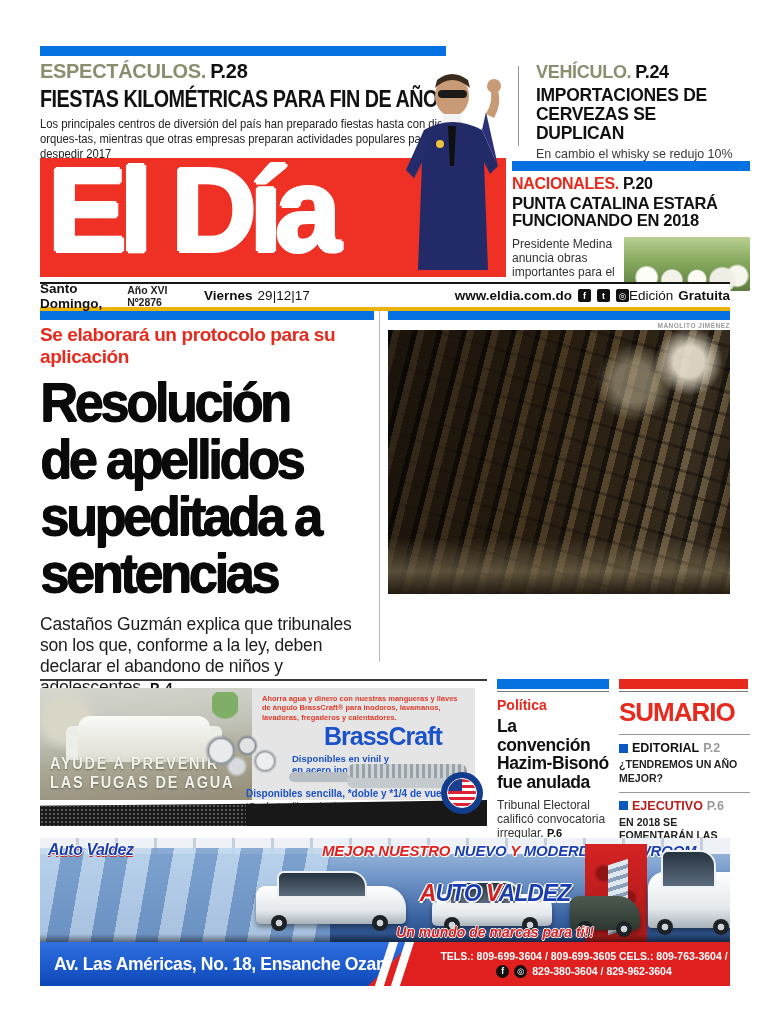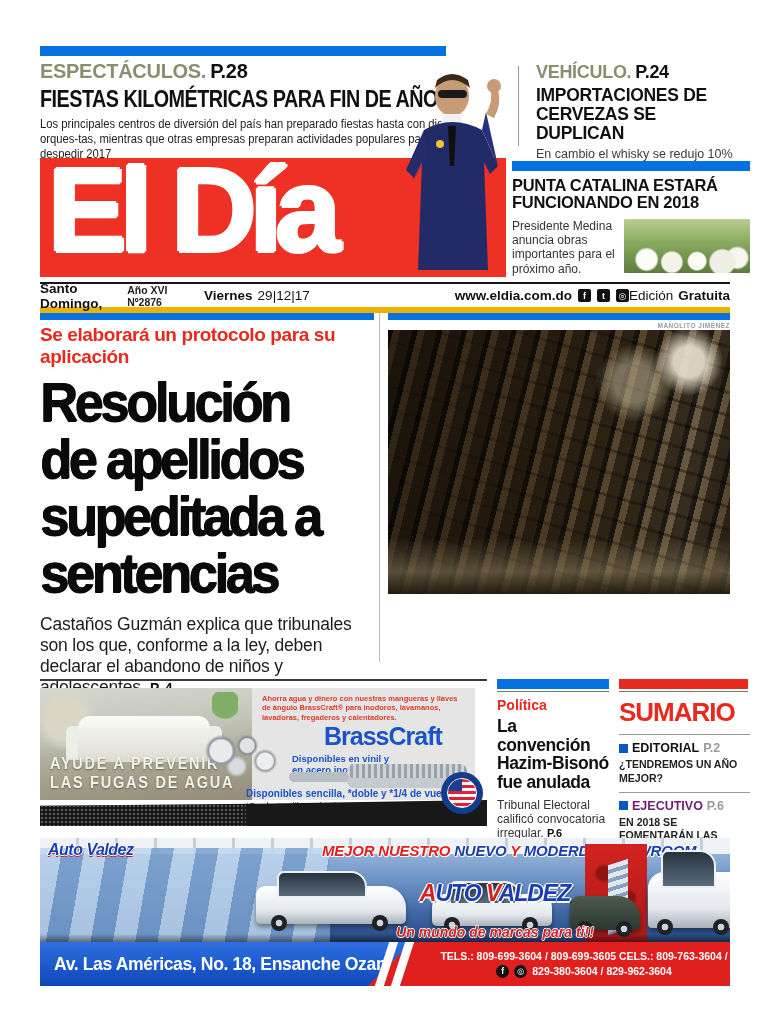--- a/index.html
+++ b/index.html
@@ -46,21 +46,21 @@
   #masthead{left:40px;top:158px;width:466px;height:119px;background:#ee3124;overflow:hidden;}
   #masthead span{position:absolute;left:8px;top:-16px;color:#fff;font-weight:900;font-size:118px;
     letter-spacing:-7px;
     text-shadow:2px 0 #fff,-2px 0 #fff,0 2px #fff,0 -2px #fff,1px 1px #fff,-1px -1px #fff;}
 
   
   #man{left:394px;top:70px;width:124px;height:210px;z-index:6;}
 
   
   #dateline{left:40px;top:282px;width:690px;height:23px;border-top:2px solid #161616;
-    border-bottom:6px solid #eab308;display:flex;align-items:center;font-size:13.5px;z-index:7;background:#fff;}
+    border-bottom:4px solid #eab308;display:flex;align-items:center;font-size:13.5px;z-index:7;background:#fff;}
   #dateline .grp{display:flex;align-items:center;gap:5px;}
   .dl-b{font-weight:900;}
   .dl-s{font-size:10.5px;font-weight:700;color:#222;}
   #dl-center{margin-left:145px;display:flex;align-items:center;gap:6px;}
   .soc{width:13px;height:13px;background:#111;color:#fff;font-size:9px;font-weight:900;
        display:flex;align-items:center;justify-content:center;border-radius:2px;}
   #dl-right{margin-left:auto;display:flex;gap:5px;}
 
   
   #lead-bar{left:40px;top:310px;width:334px;}
@@ -148,21 +148,21 @@
 
   
   #sum-bar{left:619px;top:679px;width:129px;background:#e8291d;}
   #sum-hair{left:619px;top:691px;width:129px;}
   #sumario{left:619px;top:697px;width:131px;}
   #sum-title{font-size:26px;font-weight:900;color:#e8291d;letter-spacing:-1px;}
   .sum-hr{height:1px;background:#999;margin:6px 0;}
   .sum-head{display:flex;align-items:center;gap:4px;font-size:12.5px;font-weight:900;}
   .sum-sq{width:9px;height:9px;background:#0a58c0;flex:none;}
   .sum-pg{color:#9a9a9a;}
-  .sum-blue{color:#701a75;}
+  .sum-blue{color:#b91c1c;}
   .sum-txt{font-size:11.5px;font-weight:700;color:#222;line-height:1.2;margin-top:3px;
            transform:scaleX(.92);transform-origin:0 0;white-space:pre-line;width:142px;}
 
   
   #av{left:40px;top:838px;width:690px;height:104px;overflow:hidden;
       background:linear-gradient(180deg,#a8c4e2 0%,#6d93c6 40%,#39609f 78%,#27497f 100%);}
   #av-ceiling{position:absolute;left:0;top:0;width:100%;height:16px;
       background:repeating-linear-gradient(90deg,#eef2f6 0 36px,#c3cfdb 36px 39px);}
   #av-glass{position:absolute;left:0;top:10px;width:42%;height:94%;
       background:repeating-linear-gradient(100deg,rgba(190,214,238,.85) 0 22px,rgba(120,158,204,.85) 22px 44px);}
@@ -236,20 +236,23 @@
   <div class="abs" id="economia">
     <div class="kicker-line" style="font-size:18px;">
       <span class="kicker-olive">VEHÍCULO.</span><span class="kicker-page">P.24</span>
     </div>
     <div id="econ-h">IMPORTACIONES DE CERVEZAS SE DUPLICAN</div>
     <div id="econ-sub">En cambio el whisky se redujo 10%</div>
   </div>
 
   <div class="bar" id="nac-bar"></div>
   <div class="abs" id="nacionales">
+    <div class="kicker-line" style="font-size:16px;">
+      <span class="kicker-red">NACIONALES.</span><span class="kicker-page">P.20</span>
+    </div>
     <div id="nac-h">PUNTA CATALINA ESTARÁ FUNCIONANDO EN 2018</div>
     <div id="nac-row">
       <div id="nac-body">Presidente Medina anuncia obras importantes para el próximo año.</div>
       <div id="nac-photo"></div>
     </div>
   </div>
 
   <div class="abs" id="masthead">
     <span>El Día</span>
   </div>

